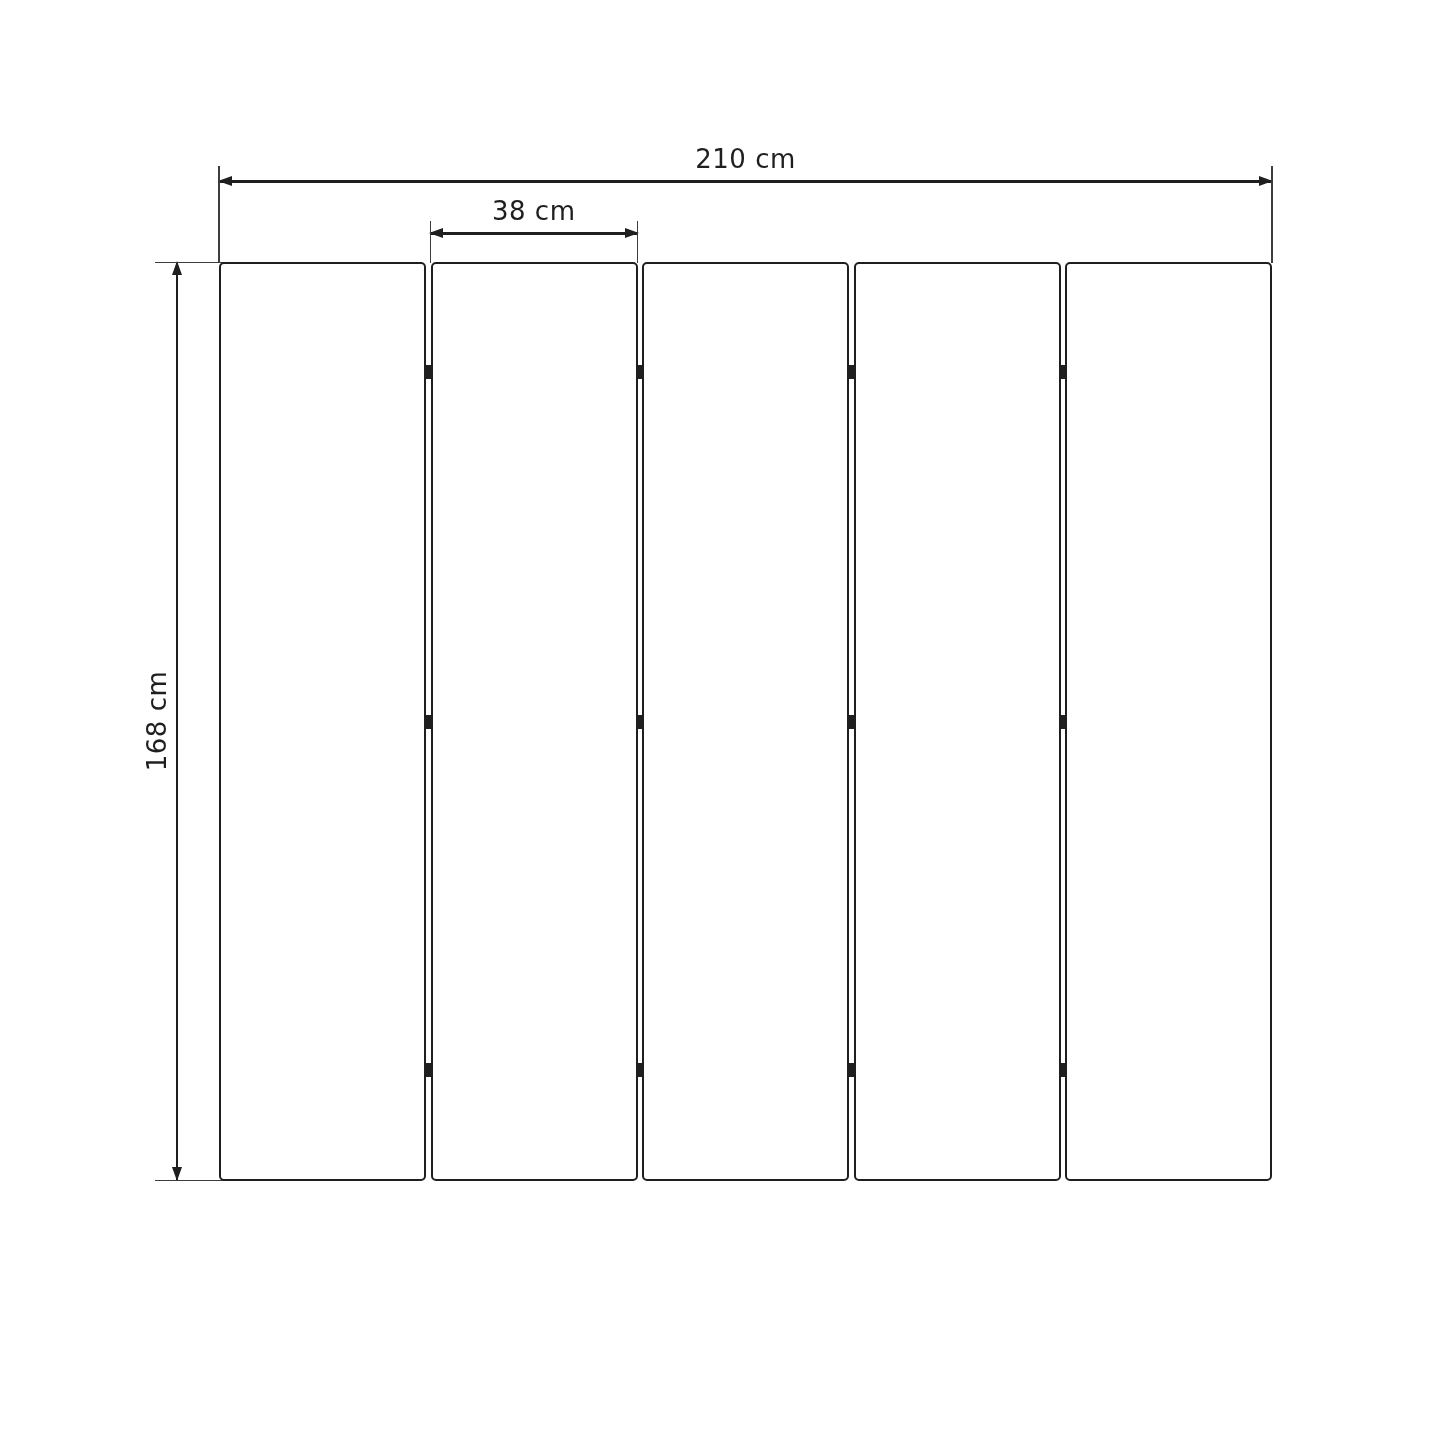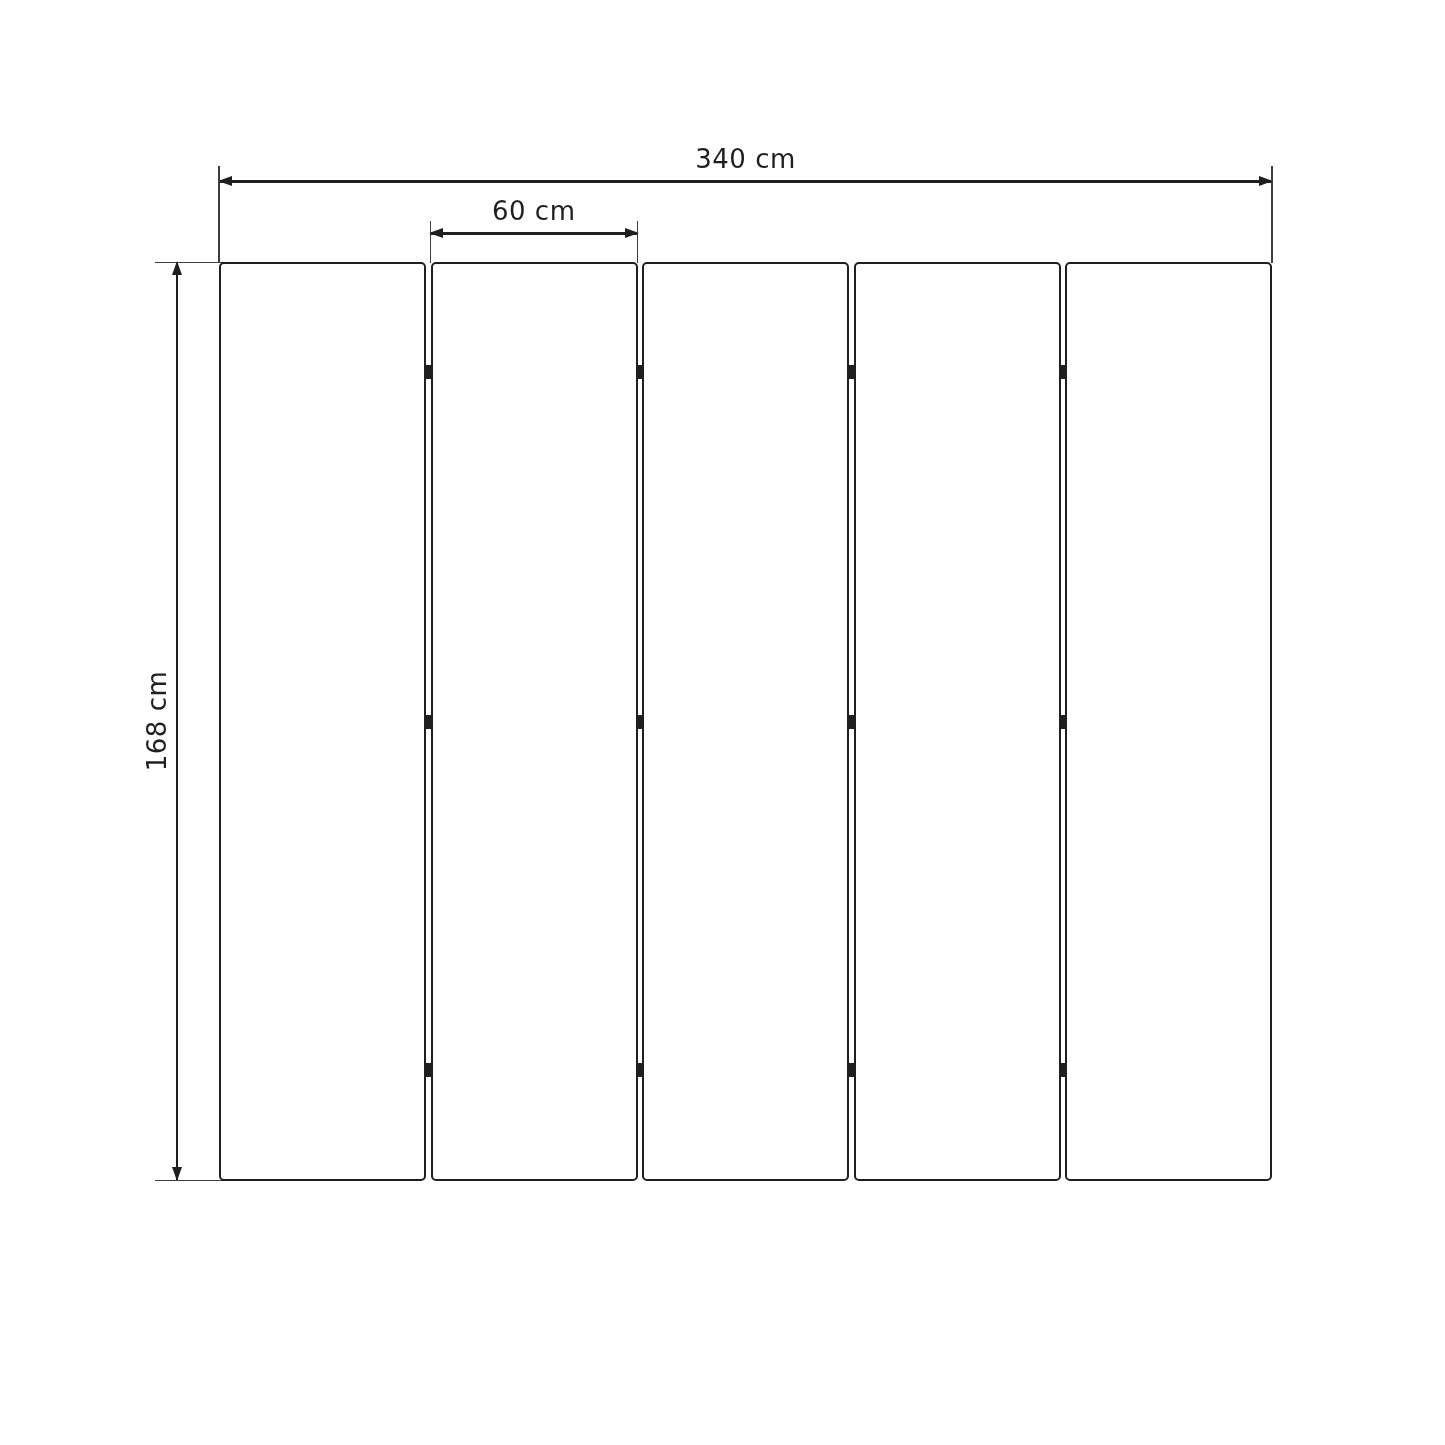--- a/index.html
+++ b/index.html
@@ -157,29 +157,29 @@
   .ext-panel-right { left: 636.5px;  top: 221px; height: 42px; }
   .ext-height-top  { left: 155px;    top: 261.5px;  width: 70px; }
   .ext-height-bot  { left: 155px;    top: 1179.5px; width: 90px; }
 </style>
 </head>
 <body>
 
 <div class="stage">
 
   <div class="dim-top">
-    <span class="dim-label">340 cm</span>
+    <span class="dim-label">210 cm</span>
     <span class="dim-line-h">
       <i class="ah ah-left"></i>
       <i class="ah ah-right"></i>
     </span>
   </div>
 
   <div class="dim-panel">
-    <span class="dim-label">60 cm</span>
+    <span class="dim-label">38 cm</span>
     <span class="dim-line-h">
       <i class="ah ah-left"></i>
       <i class="ah ah-right"></i>
     </span>
   </div>
 
   <div class="dim-height">
     <span class="dim-line-v">
       <i class="ah ah-up"></i>
       <i class="ah ah-down"></i>

